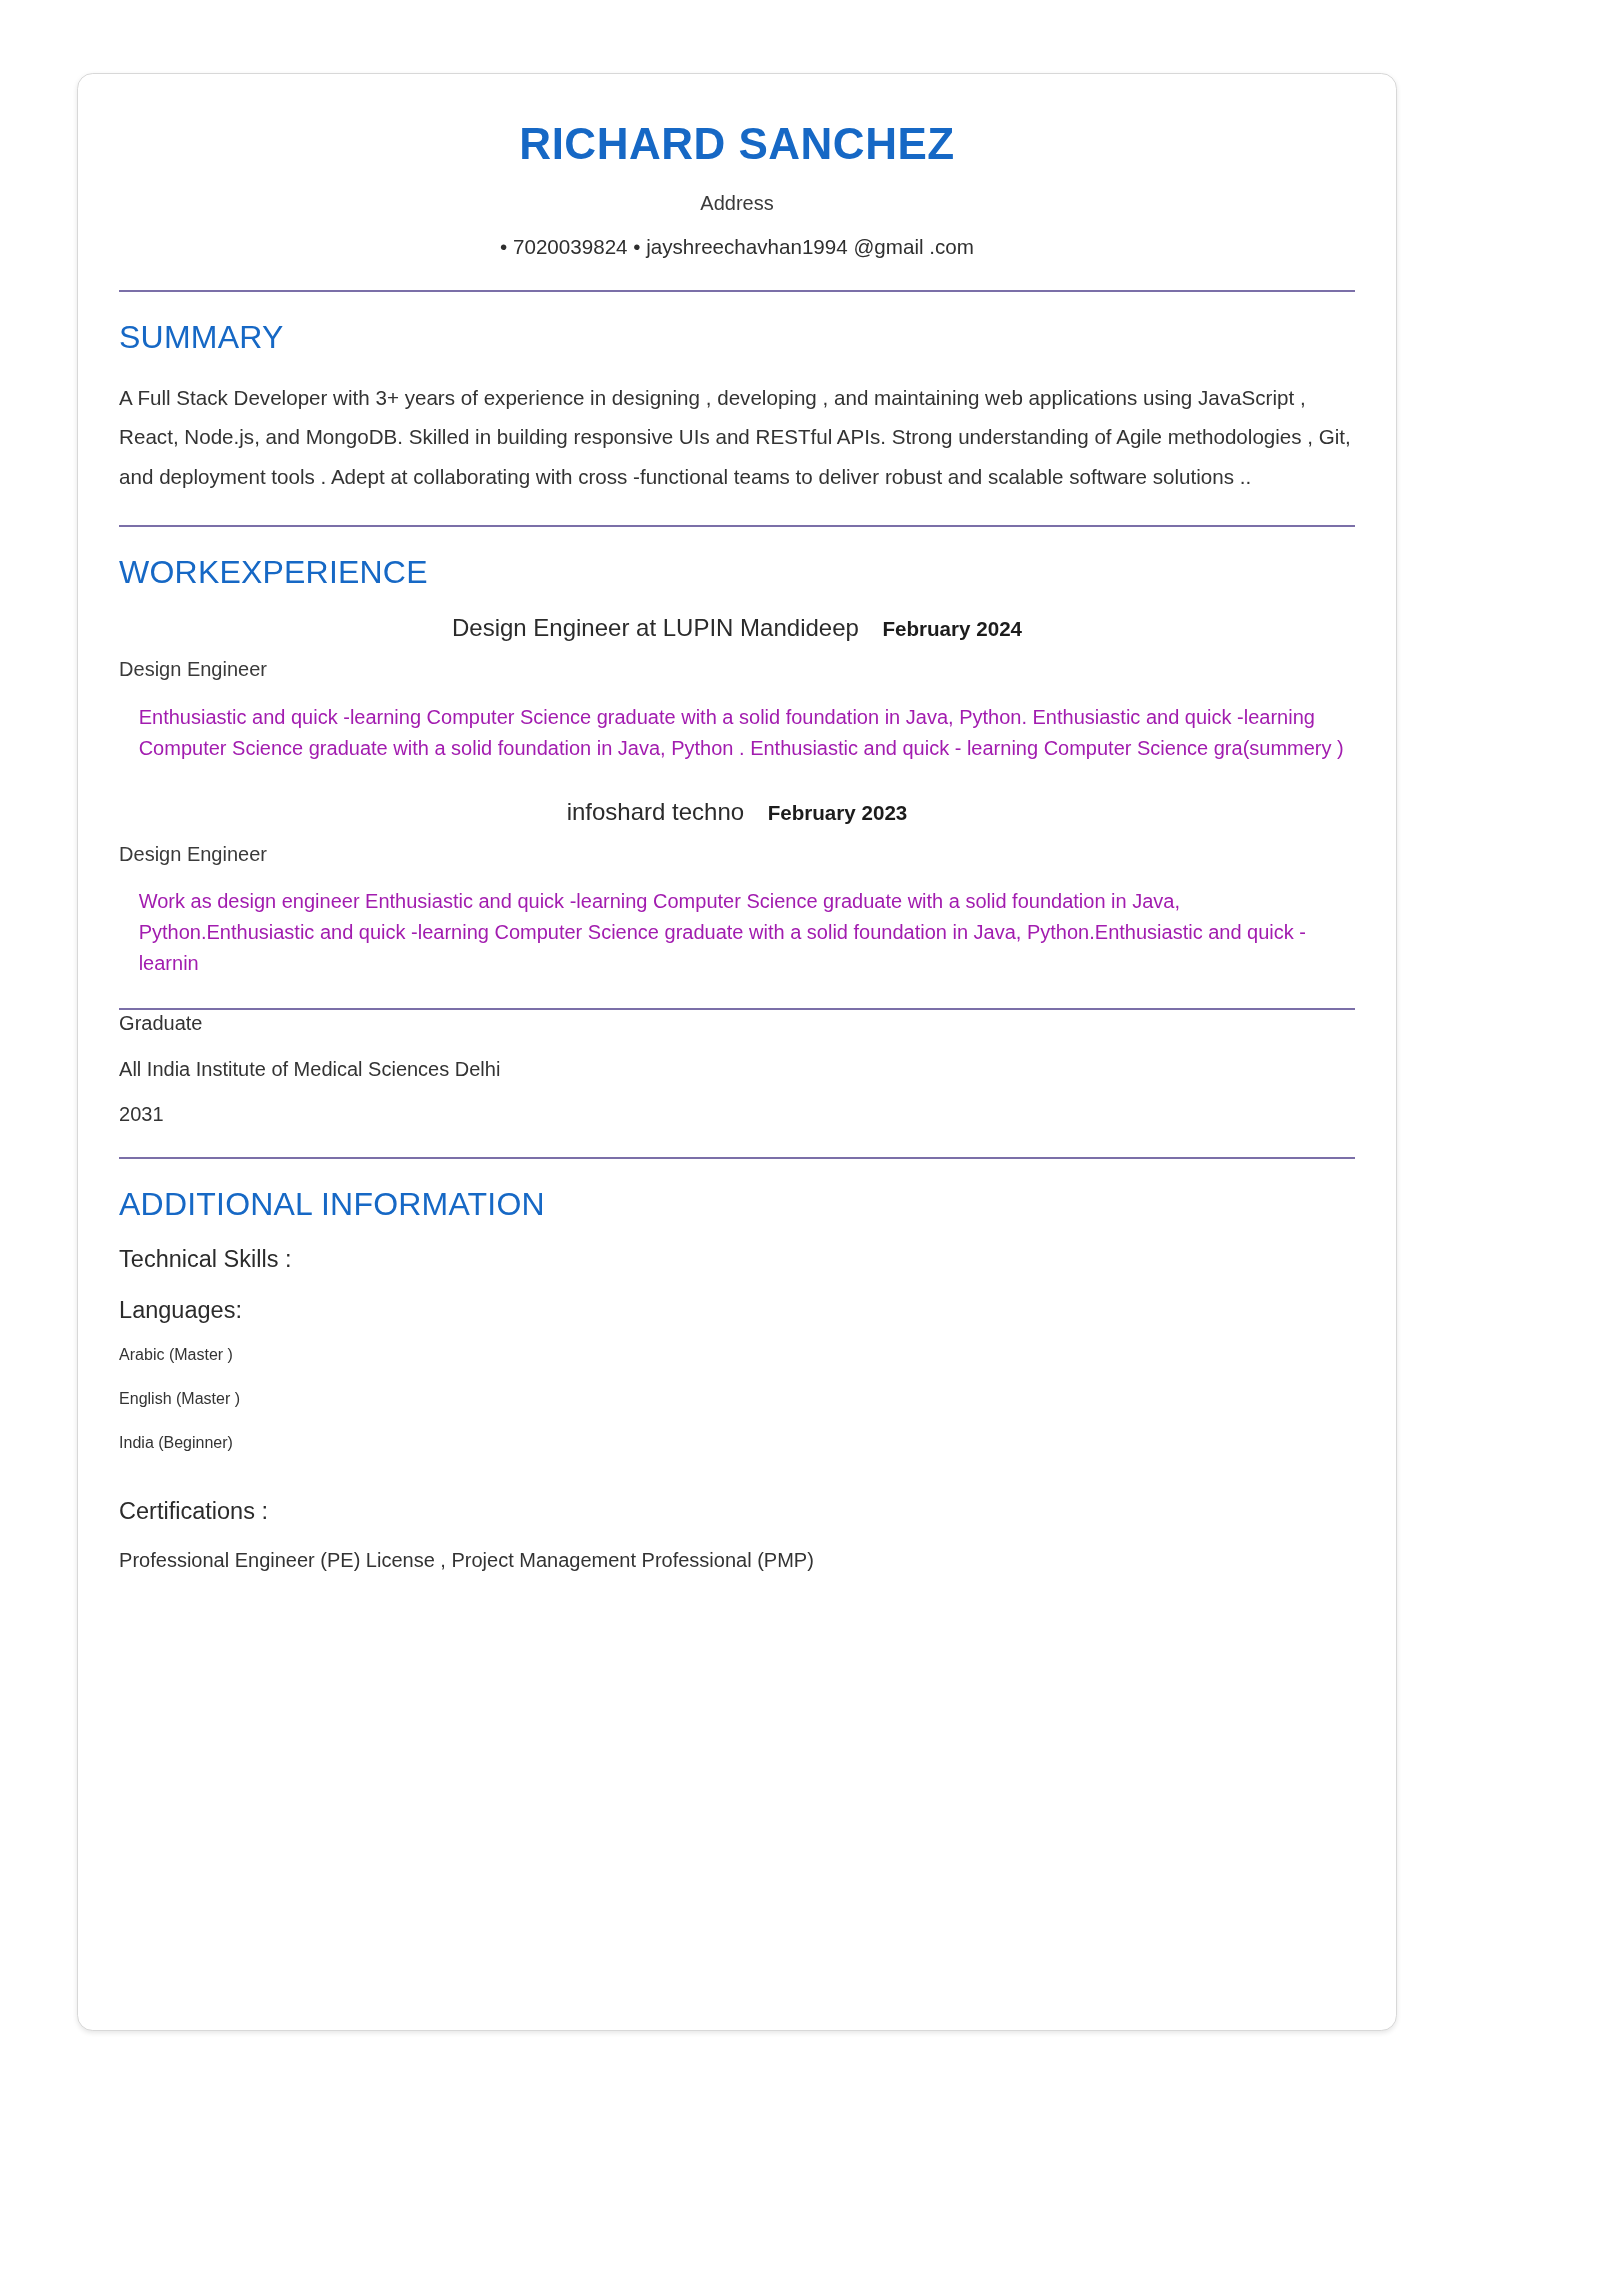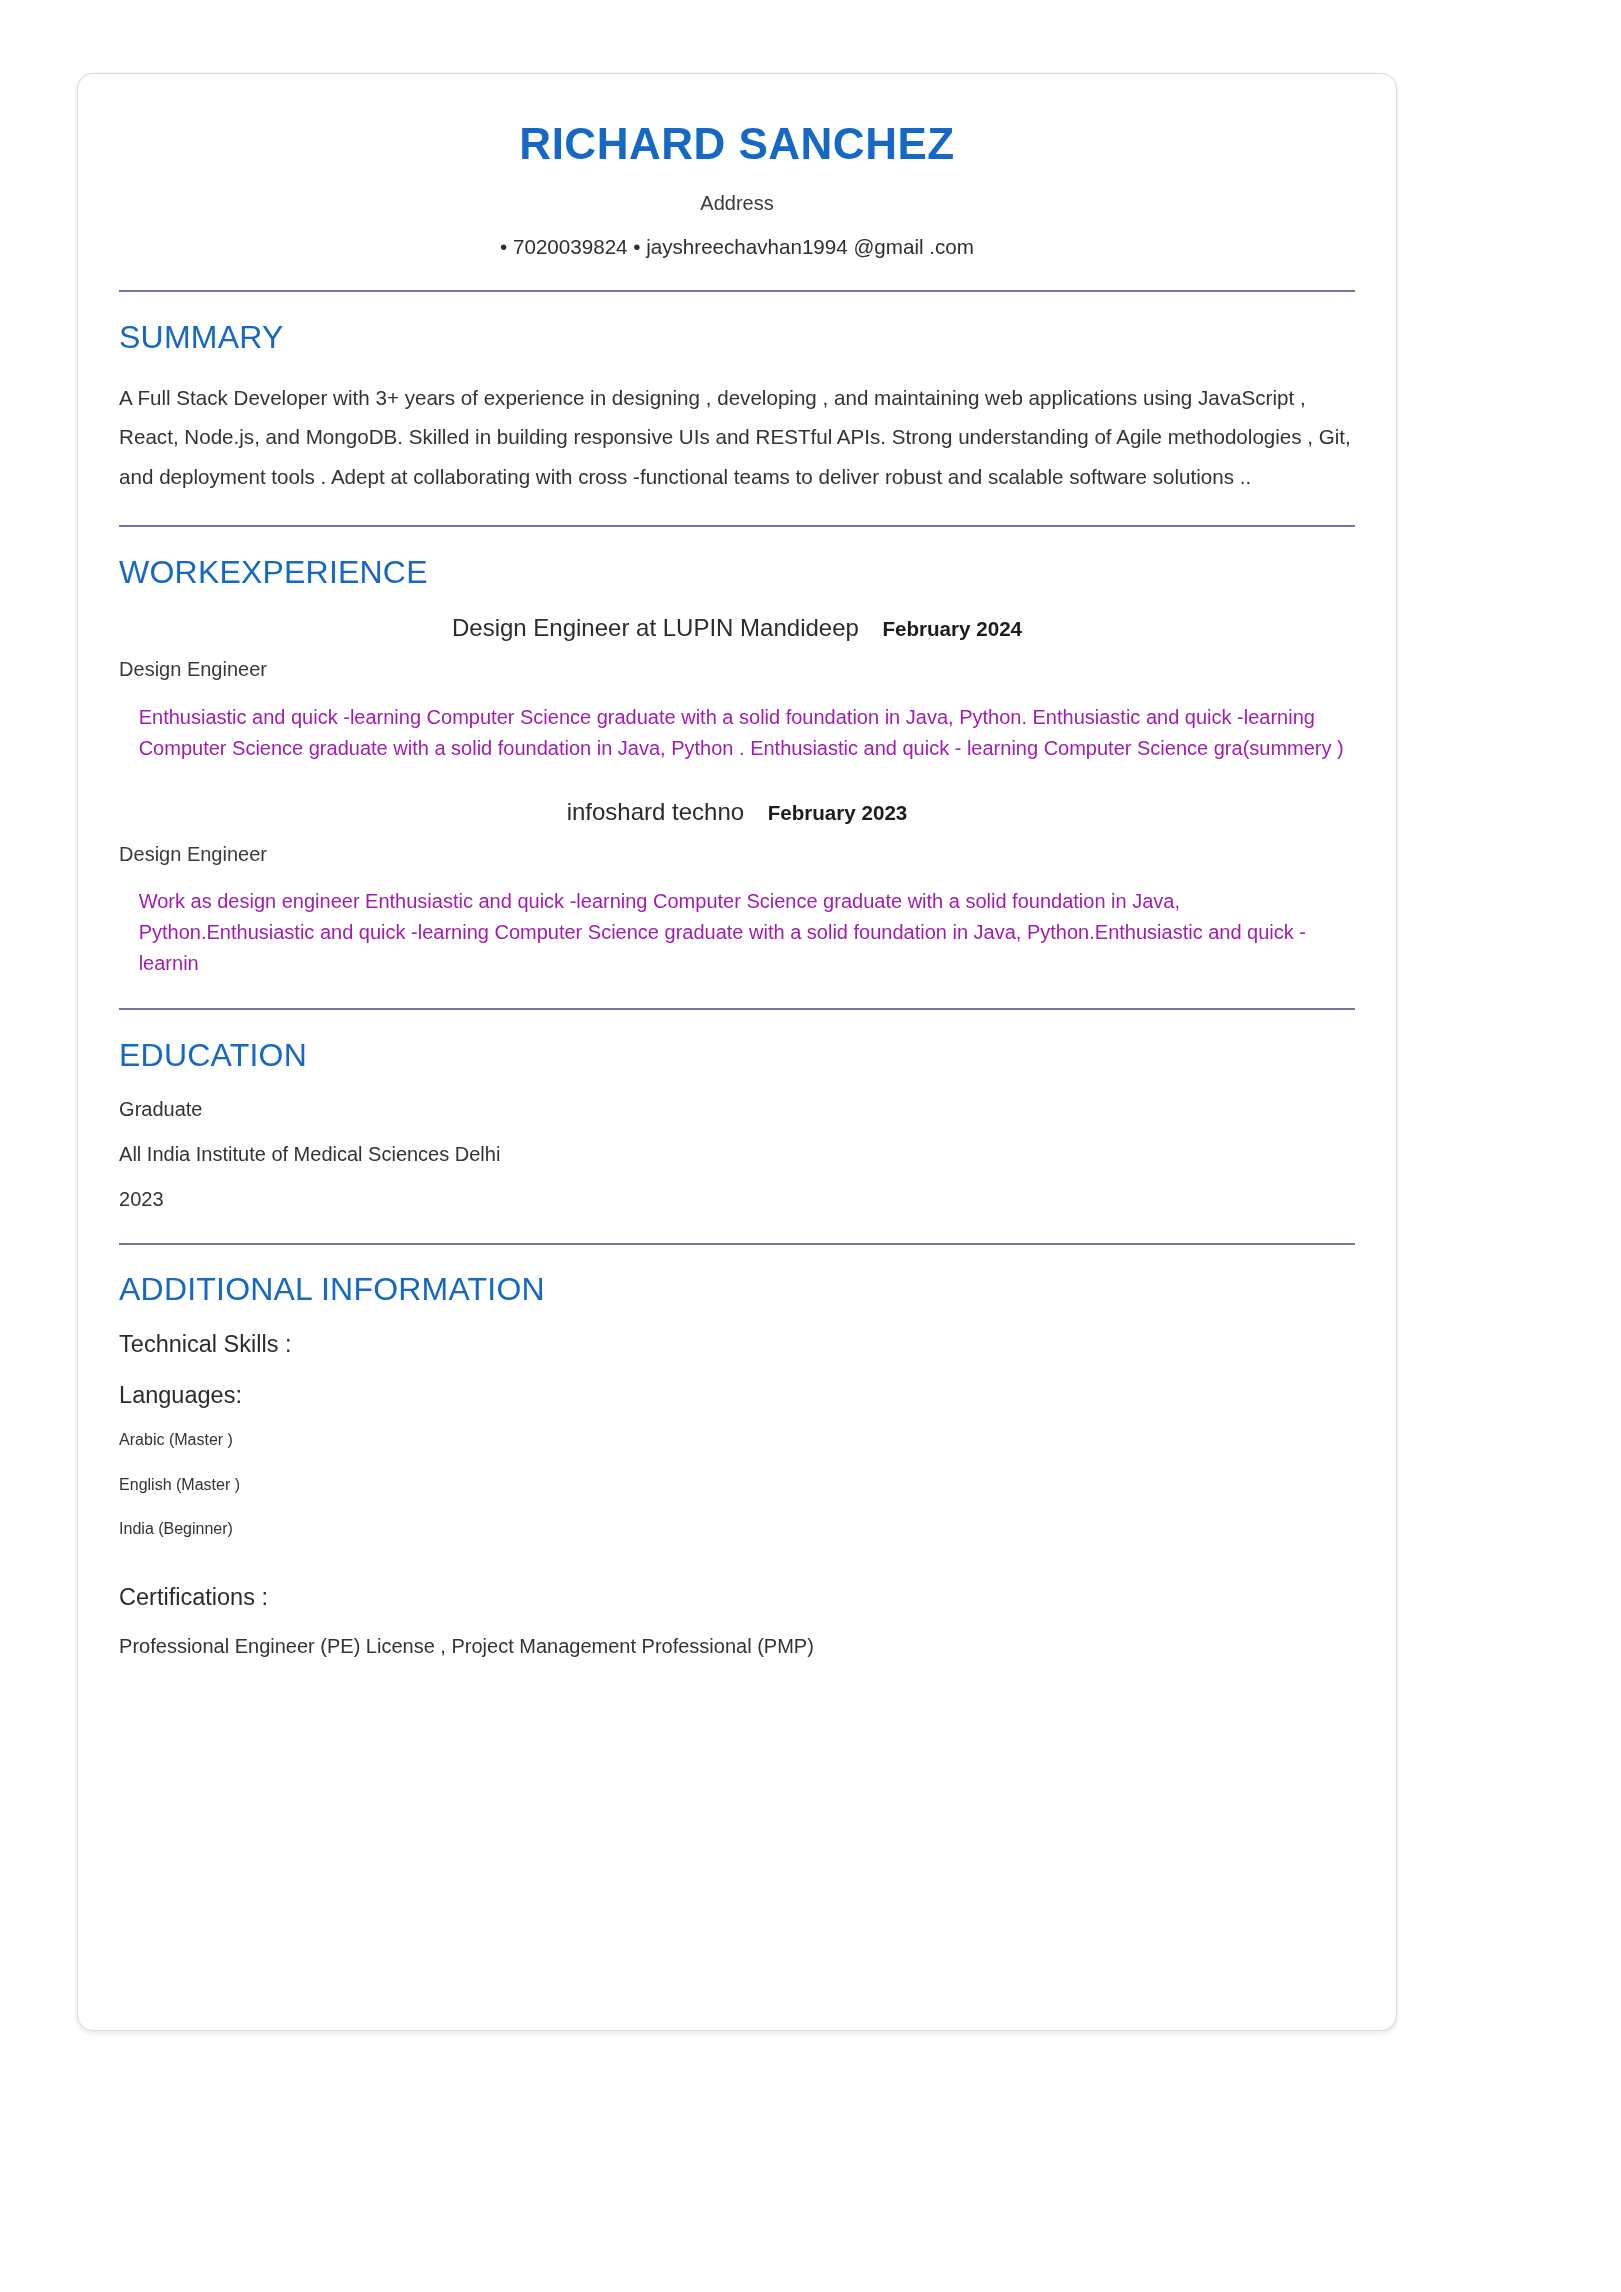--- a/index.html
+++ b/index.html
@@ -212,24 +212,23 @@
             <div class="job-date">February 2023</div>
           </div>
           <div class="job-role">Design Engineer</div>
           <div class="job-desc">Work as design engineer Enthusiastic  and quick -learning Computer Science graduate with a solid  foundation  in Java, Python.Enthusiastic  and quick -learning Computer Science graduate with a solid  foundation  in Java, Python.Enthusiastic  and quick -learnin</div>
         </div>
       </div>
 
       <div class="divider"></div>
 
       <div class="section">
-        <h2 class="section-title">EDUCATION</h2>
         <div class="edu-line">Graduate</div>
         <div class="edu-line">All India Institute  of Medical  Sciences Delhi</div>
-        <div class="edu-line">2023</div>
+        <div class="edu-line">2031</div>
       </div>
 
       <div class="divider"></div>
 
       <div class="section">
         <h2 class="section-title">ADDITIONAL INFORMATION</h2>
 
         <div class="sub-head first">Technical Skills :</div>
 
         <div class="sub-head">Languages:</div>

